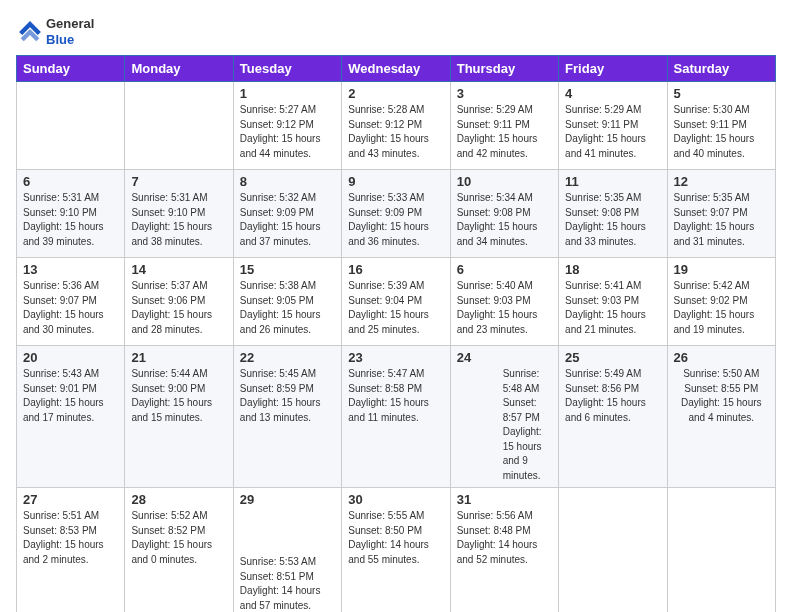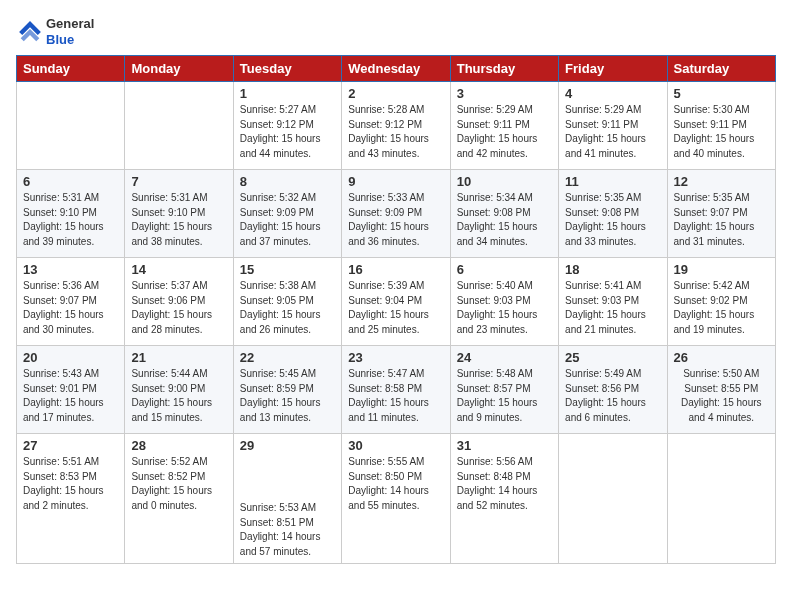--- a/index.html
+++ b/index.html
@@ -47,21 +47,21 @@
     .subtitle {
       font-size: 14px;
       color: #333;
     }
     .calendar {
       width: 100%;
       border-collapse: collapse;
       border: 1px solid #ccc;
     }
     .calendar th {
-      background-color: #b91c1c;
+      background-color: #6d28d9;
       color: #fff;
       text-align: left;
       padding: 5px 6px;
       font-size: 13px;
       font-weight: bold;
       border: 1px solid #2e6db4;
     }
     .calendar td {
       width: 108px;
       vertical-align: top;
@@ -283,21 +283,21 @@
         </td>
         <td>
           <span class="day-number">23</span>
           <div class="day-info" style="white-space: pre-line;">Sunrise: 5:47 AM
 Sunset: 8:58 PM
 Daylight: 15 hours
 and 11 minutes.</div>
         </td>
         <td>
           <span class="day-number">24</span>
-          <div class="day-info" style="white-space: pre-line;">Sunrise: 5:48 AM
+          <div class="day-info" style="white-space: pre-line; margin-left: 46px;">Sunrise: 5:48 AM
 Sunset: 8:57 PM
 Daylight: 15 hours
 and 9 minutes.</div>
         </td>
         <td>
           <span class="day-number">25</span>
           <div class="day-info" style="white-space: pre-line;">Sunrise: 5:49 AM
 Sunset: 8:56 PM
 Daylight: 15 hours
 and 6 minutes.</div>

